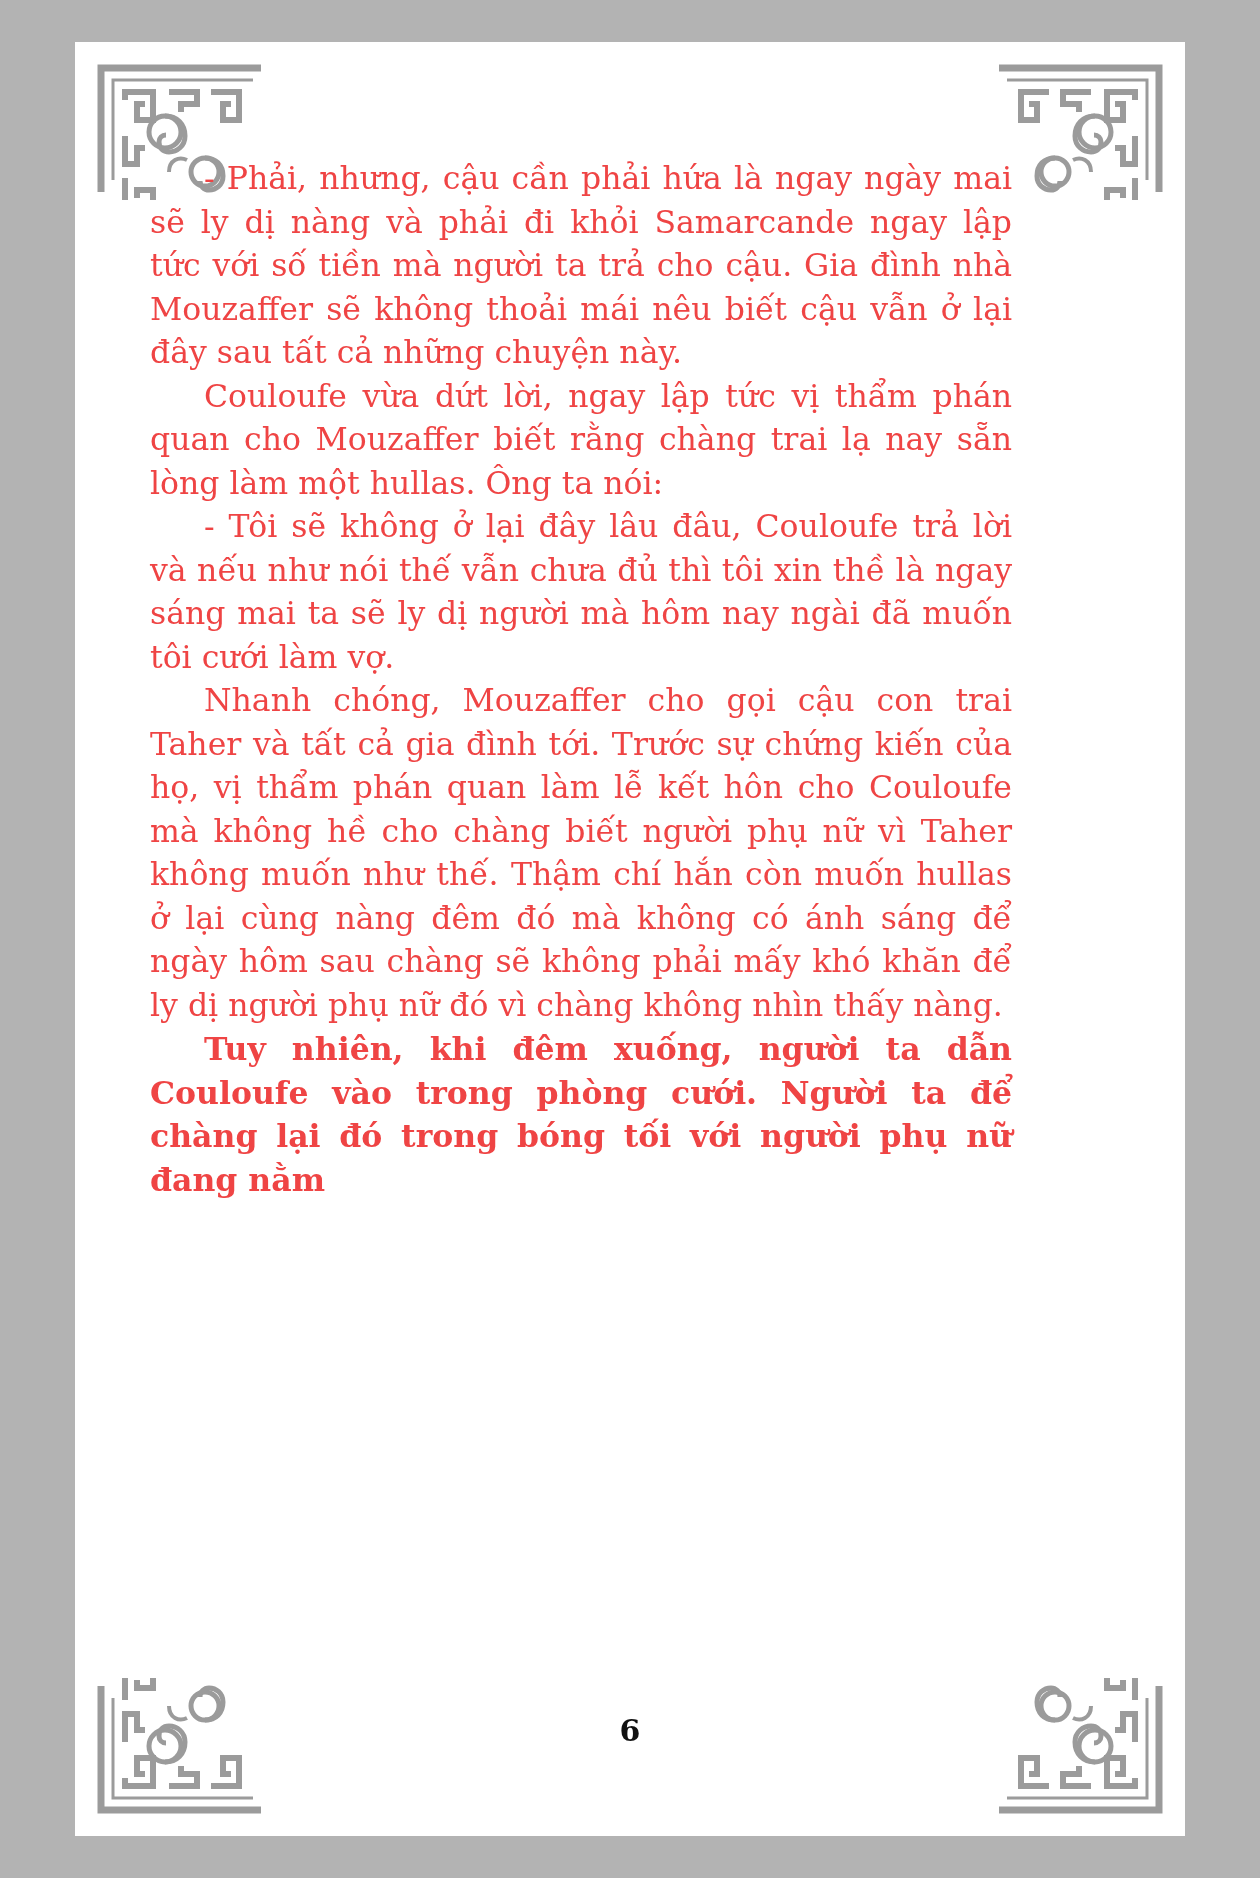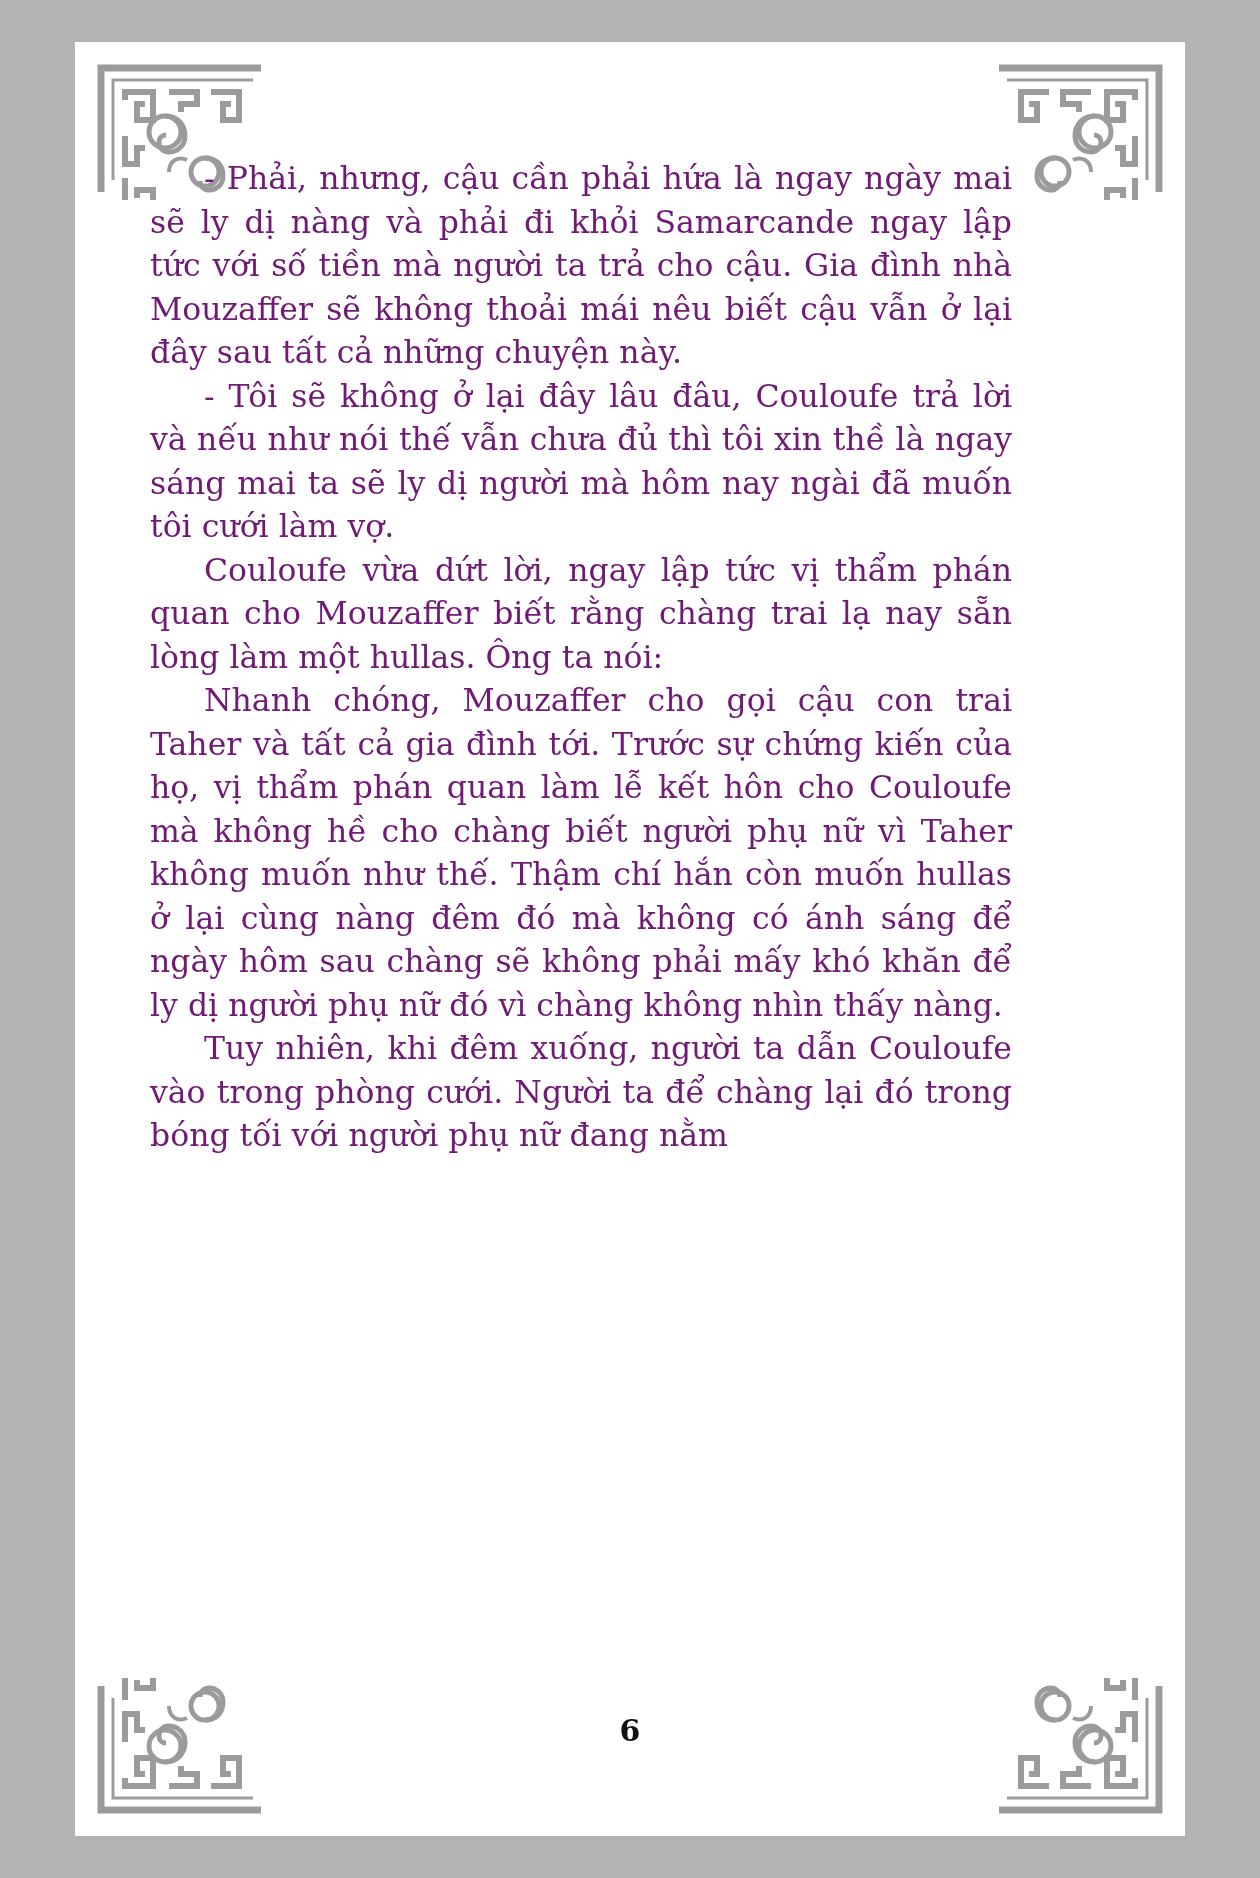--- a/index.html
+++ b/index.html
@@ -39,26 +39,27 @@
     left: 75px;
     top: 115px;
     width: 862px;
   }
   p.para {
     margin: 0;
     text-align: justify;
     text-justify: inter-word;
     font-size: 31.5px;
     line-height: 43.5px;
-    color: #701a75;
+    color: #ef4444;
     text-indent: 54px;
     hyphens: none;
   }
   p.para:last-child {
     text-align: justify;
+    font-weight: bold;
   }
   .page-number {
     position: absolute;
     left: 0;
     right: 0;
     bottom: 88px;
     text-align: center;
     font-size: 30px;
     font-weight: bold;
     color: #111111;
@@ -133,21 +134,21 @@
       <circle cx="72" cy="72" r="16" stroke-width="5"></circle>
       <path d="M72 56 C84 56 92 64 92 76 C92 86 84 92 76 92 C70 92 66 88 66 82 C66 78 69 75 73 75" stroke-width="5"></path>
       <circle cx="112" cy="112" r="14" stroke-width="5"></circle>
       <path d="M112 98 C123 98 130 105 130 116 C130 125 123 130 116 130 C111 130 107 126 107 121" stroke-width="5"></path>
       <path d="M76 112 C76 100 86 96 94 100" stroke-width="4"></path>
     </svg>
   </div>
 
   <div class="text-area">
     <p class="para">- Phải, nhưng, cậu cần phải hứa là ngay ngày mai sẽ ly dị nàng và phải đi khỏi Samarcande ngay lập tức với số tiền mà người ta trả cho cậu. Gia đình nhà Mouzaffer sẽ không thoải mái nêu biết cậu vẫn ở lại đây sau tất cả những chuyện này.</p>
+    <p class="para">Couloufe vừa dứt lời, ngay lập tức vị thẩm phán quan cho Mouzaffer biết rằng chàng trai lạ nay sẵn lòng làm một hullas. Ông ta nói:</p>
     <p class="para">- Tôi sẽ không ở lại đây lâu đâu, Couloufe trả lời và nếu như nói thế vẫn chưa đủ thì tôi xin thề là ngay sáng mai ta sẽ ly dị người mà hôm nay ngài đã muốn tôi cưới làm vợ.</p>
-    <p class="para">Couloufe vừa dứt lời, ngay lập tức vị thẩm phán quan cho Mouzaffer biết rằng chàng trai lạ nay sẵn lòng làm một hullas. Ông ta nói:</p>
     <p class="para">Nhanh chóng, Mouzaffer cho gọi cậu con trai Taher và tất cả gia đình tới. Trước sự chứng kiến của họ, vị thẩm phán quan làm lễ kết hôn cho Couloufe mà không hề cho chàng biết người phụ nữ vì Taher không muốn như thế. Thậm chí hắn còn muốn hullas ở lại cùng nàng đêm đó mà không có ánh sáng để ngày hôm sau chàng sẽ không phải mấy khó khăn để ly dị người phụ nữ đó vì chàng không nhìn thấy nàng.</p>
     <p class="para">Tuy nhiên, khi đêm xuống, người ta dẫn Couloufe vào trong phòng cưới. Người ta để chàng lại đó trong bóng tối với người phụ nữ đang nằm</p>
   </div>
 
   <div class="page-number">6</div>
 
 </div>
 
 </body></html>

